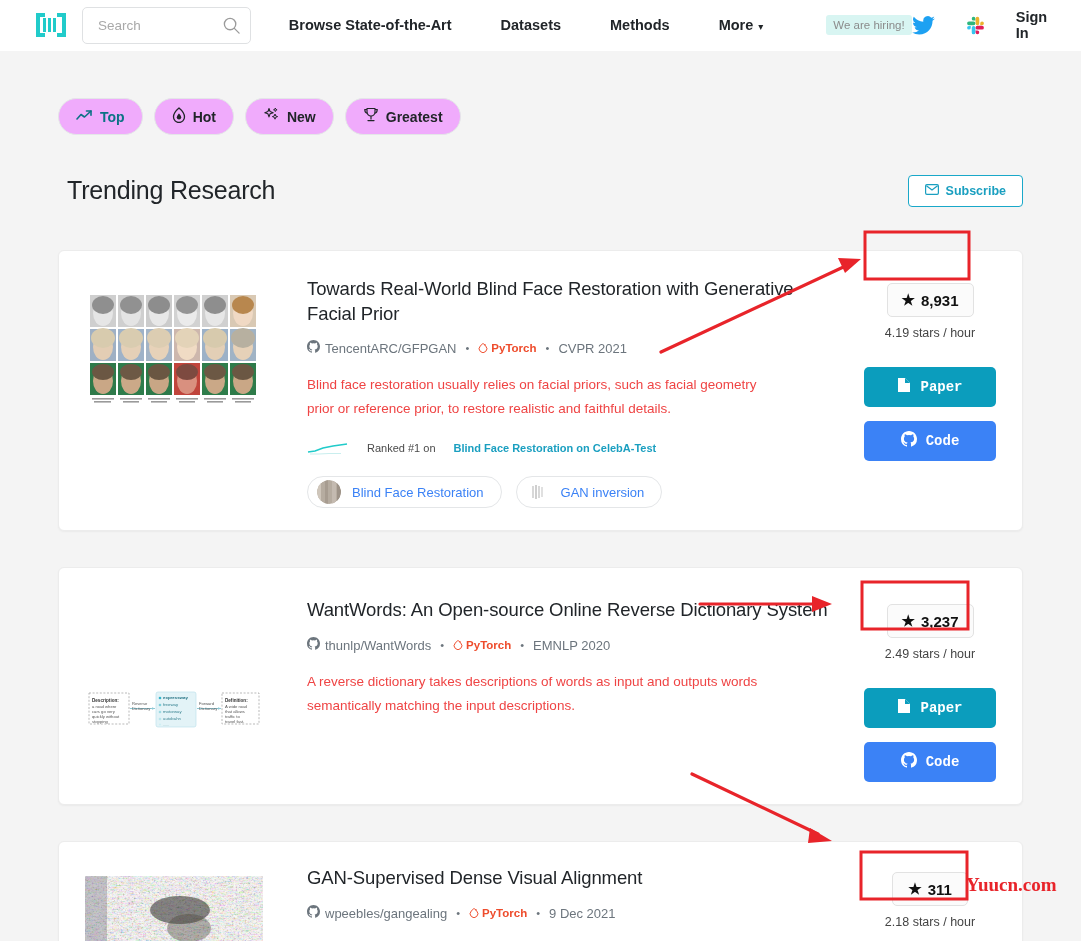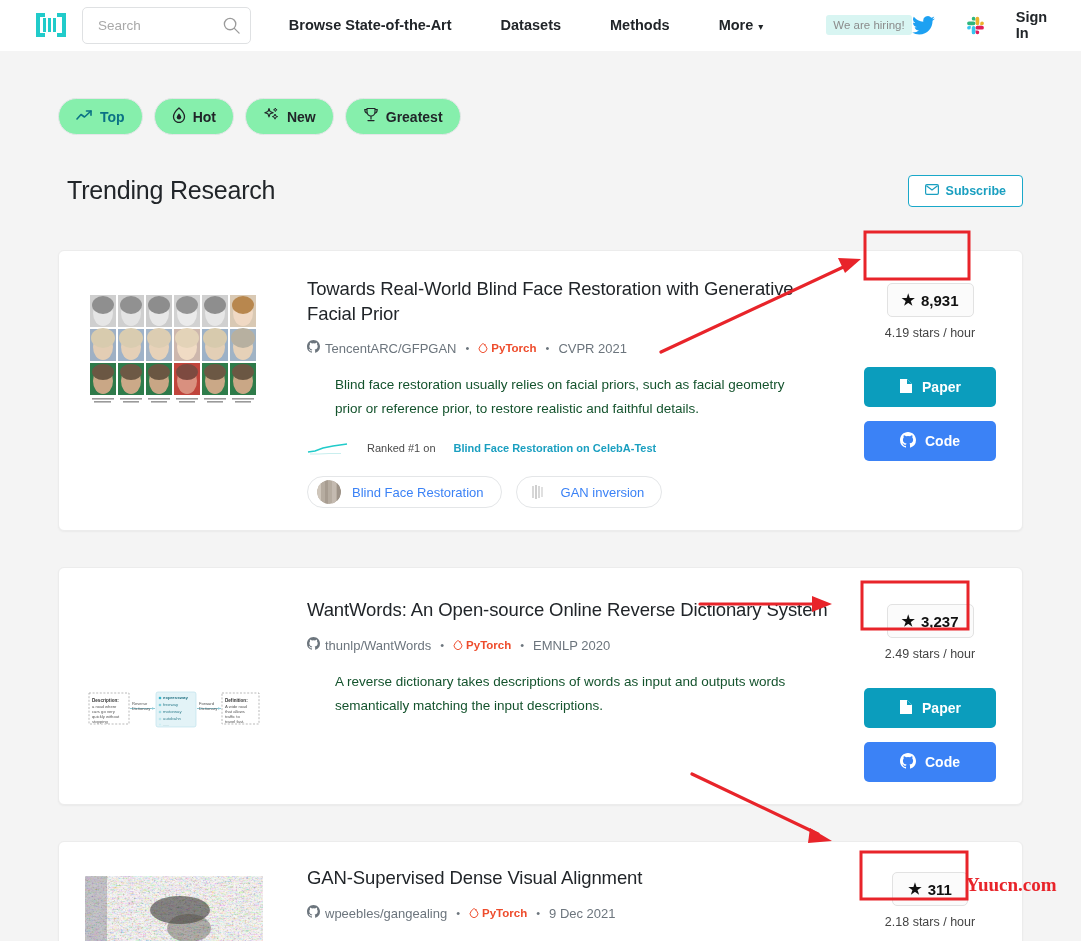--- a/index.html
+++ b/index.html
@@ -59,21 +59,21 @@
   .slack-icon   { width:21px; height:21px; }
   .signin { font-size:14.5px; font-weight:700; color:#212529; text-decoration:none; cursor:pointer; }
 
   
   .page { padding:0 30px; }
   .inner { max-width:1021px; margin:0 auto; padding:0 28px; }
 
   .filters { display:flex; gap:11px; padding-top:47px; }
   .pill {
     height:37px; border:1px solid #e4e6e8; border-radius:19px;
-    background:#86efac; display:flex; align-items:center; gap:7px;
+    background:#f0abfc; display:flex; align-items:center; gap:7px;
     padding:0 17px; font-size:14px; font-weight:700; color:#212529;
     cursor:pointer; white-space:nowrap;
   }
   .pill.active { color:#0b7285; }
   .pill svg { flex:0 0 auto; }
 
   .title-row {
     display:flex; align-items:center; justify-content:space-between;
     margin-top:32px;
   }
@@ -101,21 +101,21 @@
   .card-side { width:132px; flex:0 0 132px; padding-top:6px; }
 
   .paper-title {
     font-size:18.5px; font-weight:400; line-height:1.33;
     margin:0 0 14px 0; color:#212529; letter-spacing:-.1px; cursor:pointer;
   }
   .meta { font-size:13px; color:#6c757d; display:flex; align-items:center; gap:9px; flex-wrap:wrap; }
   .meta .gh { display:inline-flex; align-items:center; gap:5px; cursor:pointer; }
   .meta .dot { color:#6c757d; font-size:11px; }
   .pytorch { color:#ee4c2c; font-size:11.5px; font-weight:700; display:inline-flex; align-items:center; gap:3px; }
-  .abstract { font-size:13.5px; color:#14532d; line-height:1.75; margin-top:17px; max-width:480px;margin-left:28px; }
+  .abstract { font-size:13.5px; color:#ef4444; line-height:1.75; margin-top:17px; max-width:480px; }
 
   .ranked-row { display:flex; align-items:center; gap:18px; margin-top:21px; font-size:11px; color:#4a4a4a; }
   .ranked-spark { width:42px; height:14px; flex:0 0 auto; }
   .ranked-link { color:#1a9fc0; font-weight:700; cursor:pointer; text-decoration:none; }
 
   .tags { display:flex; gap:14px; margin-top:21px; }
   .tag {
     border:1px solid #e4e6e8; border-radius:19px; background:#fff;
     height:32px; display:flex; align-items:center; gap:11px;
     padding:0 17px 0 9px; font-size:13px; color:#3b82f6; cursor:pointer; white-space:nowrap;
@@ -130,20 +130,21 @@
     display:inline-flex; align-items:center; justify-content:center; gap:6px;
     font-size:15px; font-weight:700; color:#111; cursor:pointer;
   }
   .stars-rate { font-size:12.5px; color:#444; margin-top:9px; white-space:nowrap; }
 
   .action-btn {
     height:40px; border-radius:5px; border:0; width:100%;
     display:flex; align-items:center; justify-content:center; gap:9px;
     color:#fff; font-size:14px; font-weight:700; cursor:pointer;
     margin-top:14px;
+    font-family:Liberation Mono, monospace;
   }
   .btn-paper { background:#0b9dbd; }
   .btn-code  { background:#3b82f6; }
   .side-actions { margin-top:27px; }
 
   
   .thumb-faces { width:178px; height:124px; }
   .thumb-diagram { width:178px; height:60px; }
   .thumb-noise { width:178px; height:81px; border-radius:2px; }
 

